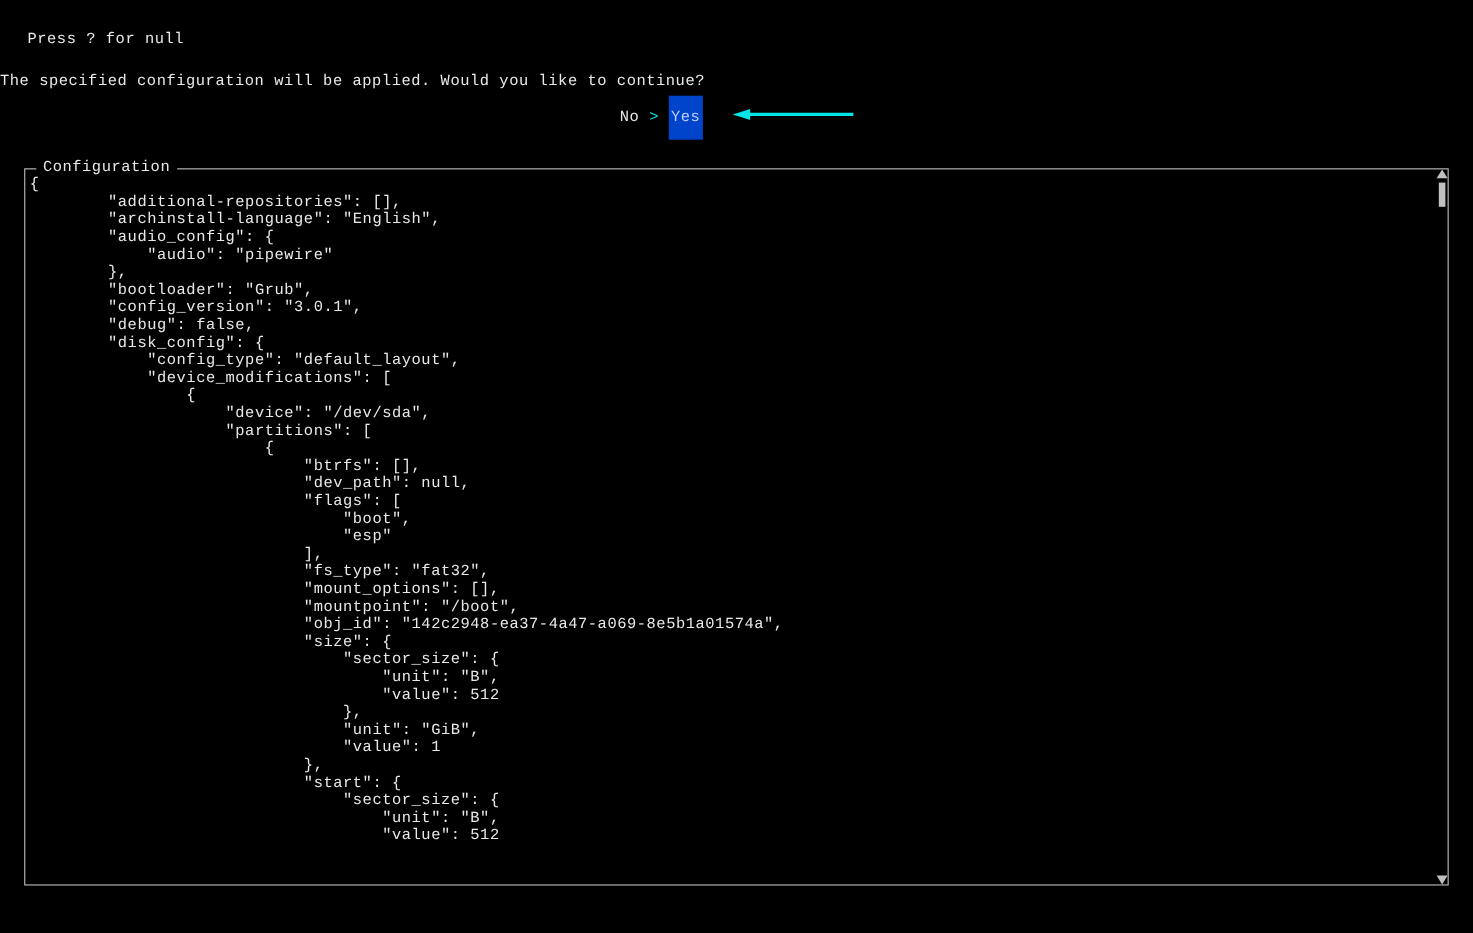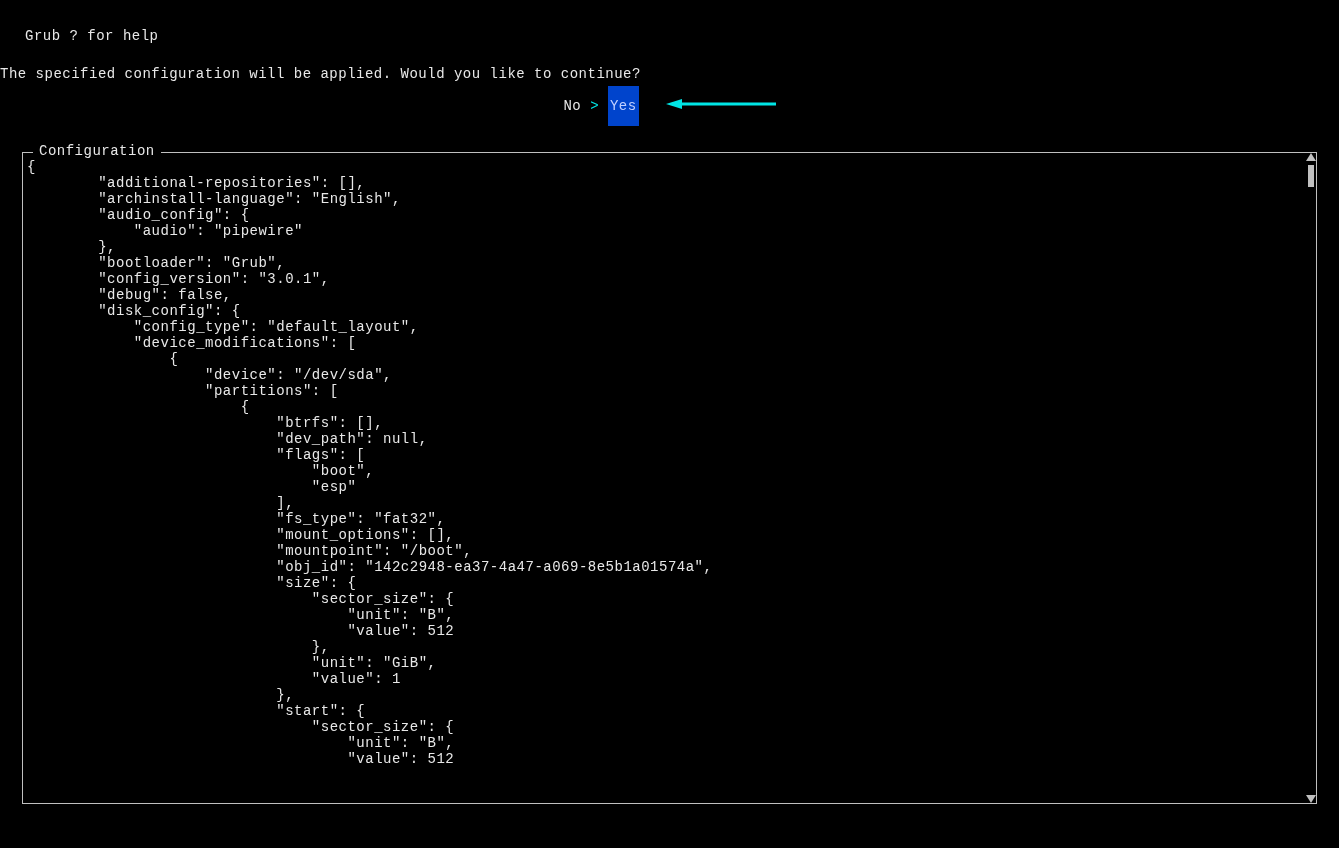--- a/index.html
+++ b/index.html
@@ -96,21 +96,21 @@
       top: 12px;
       right: 2px;
       width: 6px;
       height: 22px;
       background: #c0c0c0;
     }
   </style>
 </head>
 <body>
 
-<div class="help-hint">Grub ? for help</div>
+<div class="help-hint">Press ? for null</div>
 
 <div class="prompt-text">The specified configuration will be applied. Would you like to continue?</div>
 
 <div class="choice-row">
   <span class="choice-no">No</span>
   <span class="choice-cursor">&gt; </span><span class="choice-yes">Yes</span>
   <span class="annotation-arrow">
     <svg width="110" height="12" viewBox="0 0 110 12">
       <line x1="110" y1="6" x2="14" y2="6" stroke="#00e5e5" stroke-width="3"></line>
       <polygon points="0,6 16,1 16,11" fill="#00e5e5"></polygon>

